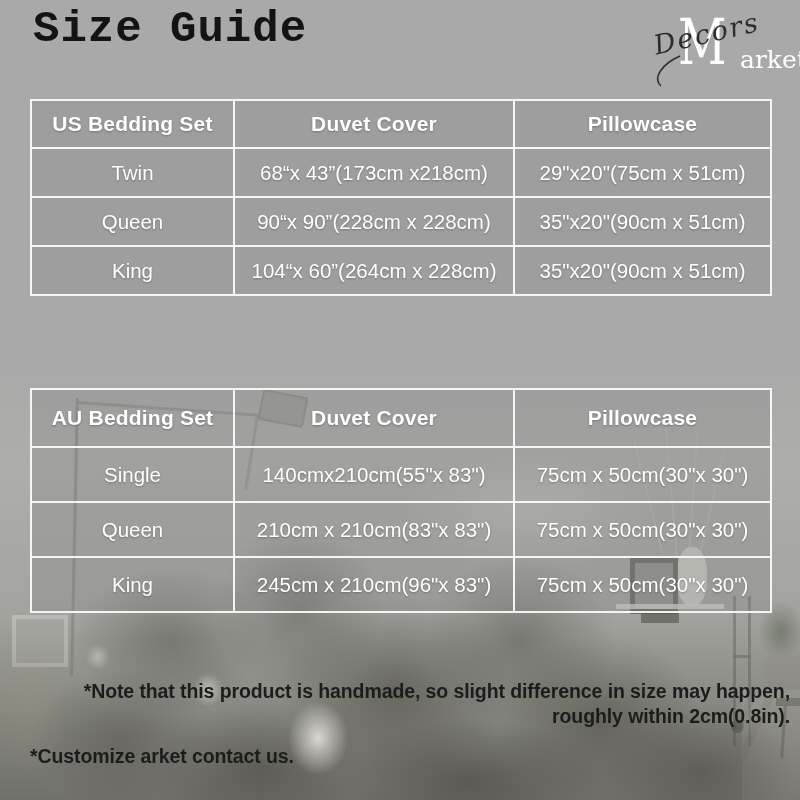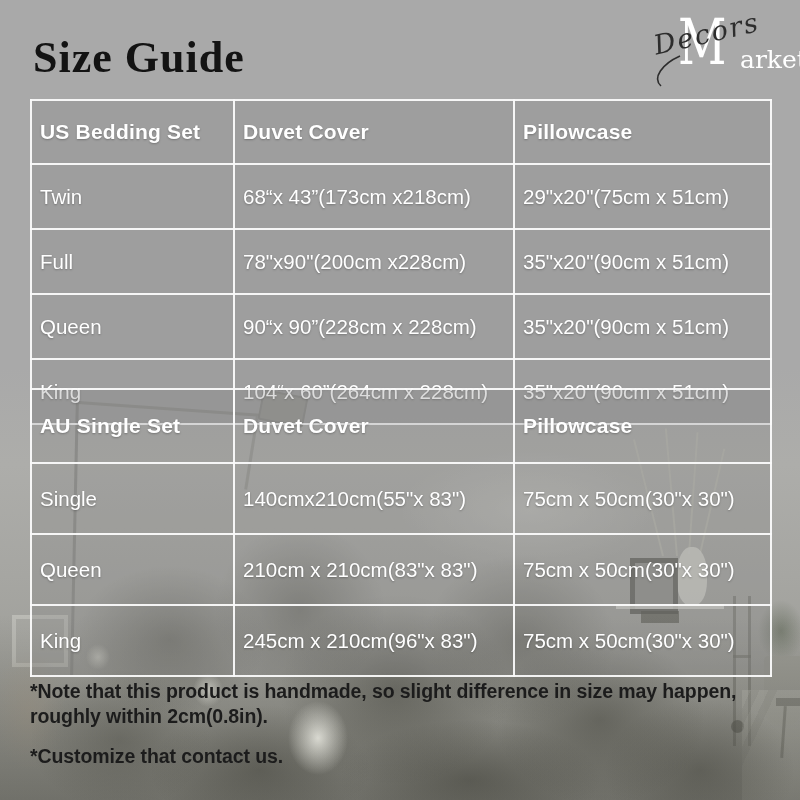--- a/index.html
+++ b/index.html
@@ -52,48 +52,48 @@
       radial-gradient(closest-side, rgba(66,66,58,.45), rgba(66,66,58,0)),
       radial-gradient(closest-side, rgba(72,72,64,.40), rgba(72,72,64,0)),
       radial-gradient(closest-side, rgba(62,62,54,.45), rgba(62,62,54,0)),
       radial-gradient(closest-side, rgba(58,58,50,.45), rgba(58,58,50,0)),
       linear-gradient(180deg, rgba(70,70,62,0) 30%, rgba(70,70,62,.25) 70%, rgba(58,58,50,.4) 100%);
     background-repeat:no-repeat;
     background-size:60px 74px,30px 34px,24px 26px,190px 150px,170px 170px,230px 190px,190px 170px,210px 170px,190px 140px,180px 140px,220px 130px,260px 120px,800px 265px;
     background-position:288px 166px,193px 138px,86px 109px,75px 30px,215px -10px,280px 60px,425px 20px,495px 100px,605px 165px,30px 135px,150px 170px,340px 185px,0 0;
   }
   
-  .title { position:absolute; left:33px; top:32px; font-family:Liberation Serif, serif;
+  .title { position:absolute; left:33px; top:4px; font-family:Liberation Mono, monospace;
     font-weight:700; font-size:44px; letter-spacing:1px; color:#131313; }
   .logo { position:absolute; left:648px; top:10px; width:150px; height:86px; }
   .logo span { position:absolute; }
   .logo-m { left:30px; top:0px; font-family:"DejaVu Serif", serif; font-size:64px; line-height:1;
     color:#ffffff; transform:scaleX(.74); transform-origin:left top; }
   .logo-arket { left:92px; top:35px; font-family:"DejaVu Serif", serif; font-size:25px; color:#ffffff; }
   .logo-script { left:6px; top:20px; font-family:"DejaVu Serif", serif; font-style:italic;
     font-size:27px; color:#2d2d2d; letter-spacing:2px; transform:rotate(-13deg); transform-origin:left center; }
   .logo-swash { position:absolute; left:2px; top:44px; }
   
   table.size-table { position:absolute; left:30px; width:740px; border-collapse:collapse; table-layout:fixed; }
   .t-us { top:99px; }
   .t-au { top:388px; }
   .size-table th, .size-table td {
     border:2px solid rgba(250,250,250,.95);
     background:rgba(130,130,130,.28);
-    color:#ffffff; text-align:left; vertical-align:middle;
+    color:#ffffff; text-align:center; vertical-align:middle;
     text-shadow:0 1px 2px rgba(55,55,55,.4);
-    overflow:hidden; white-space:nowrap; padding:8px;
+    overflow:hidden; white-space:nowrap; padding:0;
   }
   .size-table col.c1 { width:203px; } .size-table col.c2 { width:280px; } .size-table col.c3 { width:257px; }
   .size-table th { font-size:21px; font-weight:700; letter-spacing:.2px; }
   .size-table td { font-size:20.5px; font-weight:400; }
   .t-us th { height:46px; } .t-us td { height:47px; }
   .t-au th { height:56px; } .t-au td { height:53px;margin-left:7px; }
   
-  .note { position:absolute; left:30px; color:#1c1c1c; font-weight:700; font-size:19.5px; letter-spacing:-.1px; }
+  .note { position:absolute; left:30px; color:#1c1c1c; font-weight:700; font-size:19.5px; letter-spacing:-.1px;text-align:right; }
   .note1 { top:679px; width:760px; line-height:25px; white-space:pre-line; }
   .note2 { top:745px; }
 </style>
 </head>
 <body>
 
 <div class="canvas">
 
   <div class="bg">
     <div class="pillow-glow"></div>
@@ -146,46 +146,41 @@
         <th>Pillowcase</th>
       </tr>
     </thead>
     <tbody>
       <tr>
         <td>Twin</td>
         <td>68“x 43”(173cm x218cm)</td>
         <td>29"x20"(75cm x 51cm)</td>
       </tr>
       <tr>
-        <td>Full</td>
-        <td>78"x90"(200cm x228cm)</td>
-        <td>35"x20"(90cm x 51cm)</td>
-      </tr>
-      <tr>
         <td>Queen</td>
         <td>90“x 90”(228cm x 228cm)</td>
         <td>35"x20"(90cm x 51cm)</td>
       </tr>
       <tr>
         <td>King</td>
         <td>104“x 60”(264cm x 228cm)</td>
         <td>35"x20"(90cm x 51cm)</td>
       </tr>
     </tbody>
   </table>
 
   <table class="size-table t-au">
     <colgroup>
         <col class="c1">
         <col class="c2">
         <col class="c3">
       </colgroup>
     <thead>
       <tr>
-        <th>AU Single Set</th>
+        <th>AU Bedding Set</th>
         <th>Duvet Cover</th>
         <th>Pillowcase</th>
       </tr>
     </thead>
     <tbody>
       <tr>
         <td>Single</td>
         <td>140cmx210cm(55"x 83")</td>
         <td>75cm x 50cm(30"x 30")</td>
       </tr>
@@ -197,15 +192,15 @@
       <tr>
         <td>King</td>
         <td>245cm x 210cm(96"x 83")</td>
         <td>75cm x 50cm(30"x 30")</td>
       </tr>
     </tbody>
   </table>
 
   <div class="note note1">*Note that this product is handmade, so slight  difference in size may happen,
 roughly within 2cm(0.8in).</div>
-  <div class="note note2">*Customize that contact us.</div>
+  <div class="note note2">*Customize arket contact us.</div>
 
 </div>
 
 </body></html>

